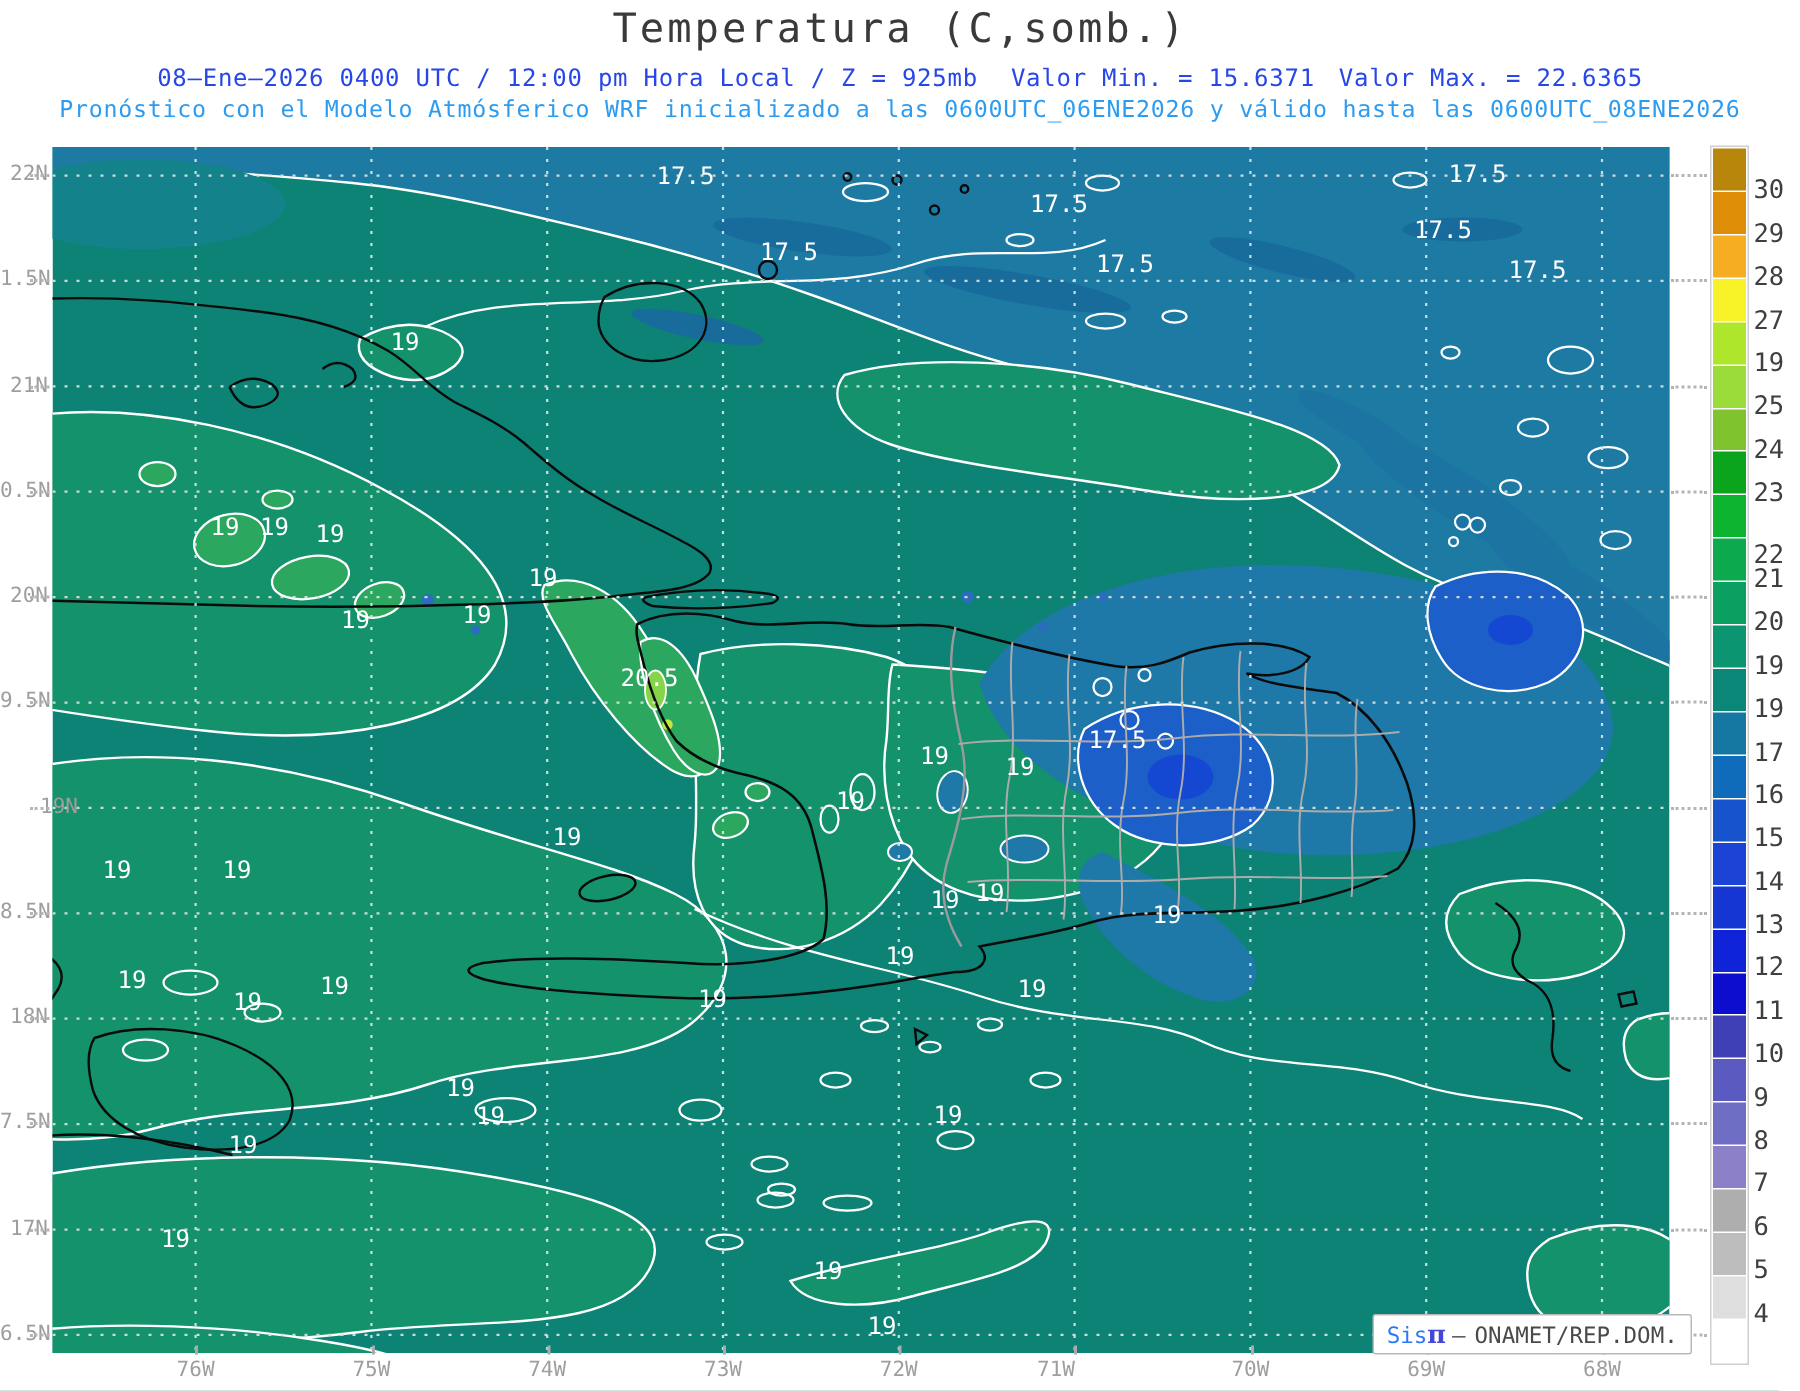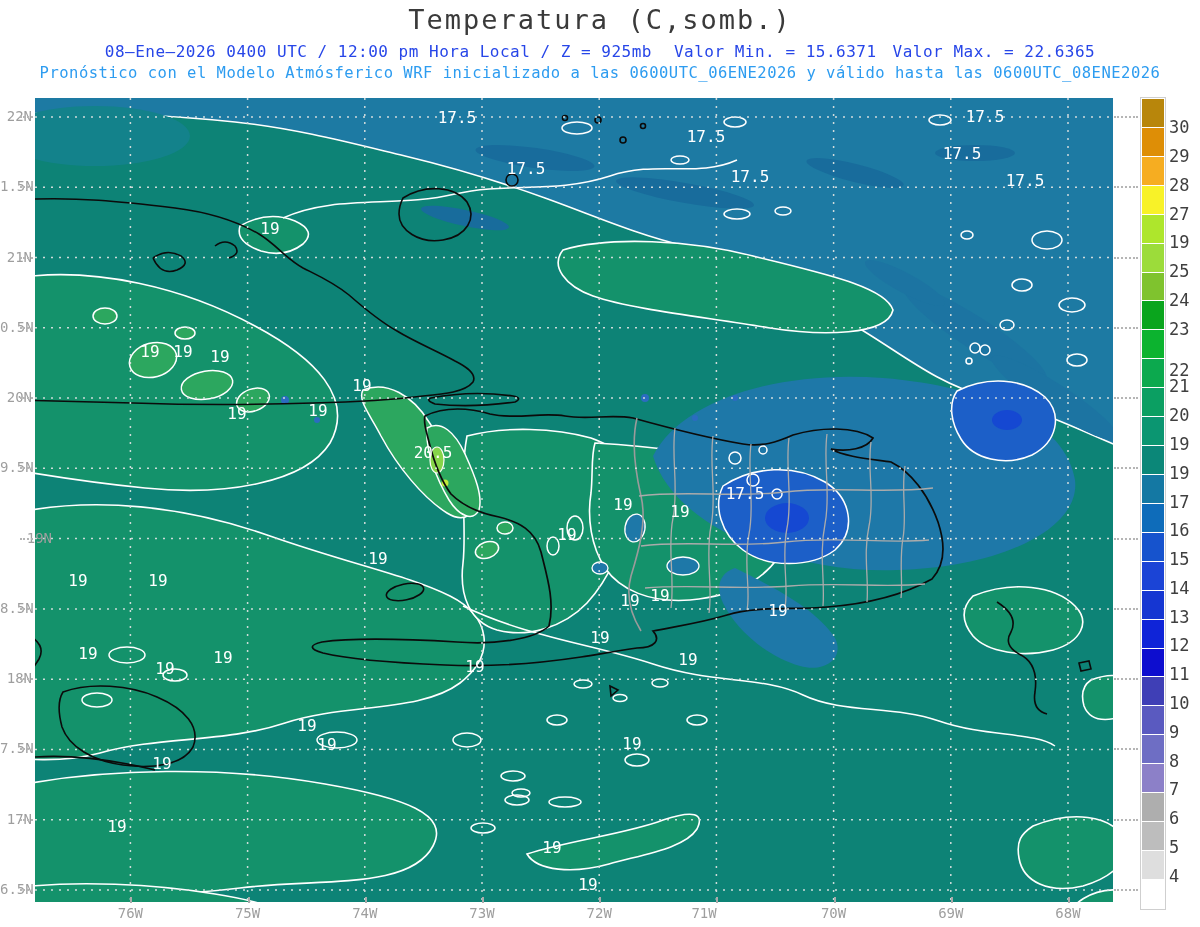--- a/index.html
+++ b/index.html
@@ -359,13 +359,19 @@
       <span class="cb-lab" style="position: absolute; top: 664.22px;">11</span>
       <span class="cb-lab" style="position: absolute; top: 693.006px;">10</span>
       <span class="cb-lab" style="position: absolute; top: 721.792px;">9</span>
       <span class="cb-lab" style="position: absolute; top: 750.578px;">8</span>
       <span class="cb-lab" style="position: absolute; top: 779.364px;">7</span>
       <span class="cb-lab" style="position: absolute; top: 808.15px;">6</span>
       <span class="cb-lab" style="position: absolute; top: 836.936px;">5</span>
       <span class="cb-lab" style="position: absolute; top: 865.722px;">4</span>
     </div>
 
+  <div id="credit">
+    <span class="sis">Sis</span>
+      <span class="pi">π</span>
+      <span class="sep">–</span>
+      <span class="org">ONAMET/REP.DOM.</span>
+  </div>
 </div>
 
 </body></html>

